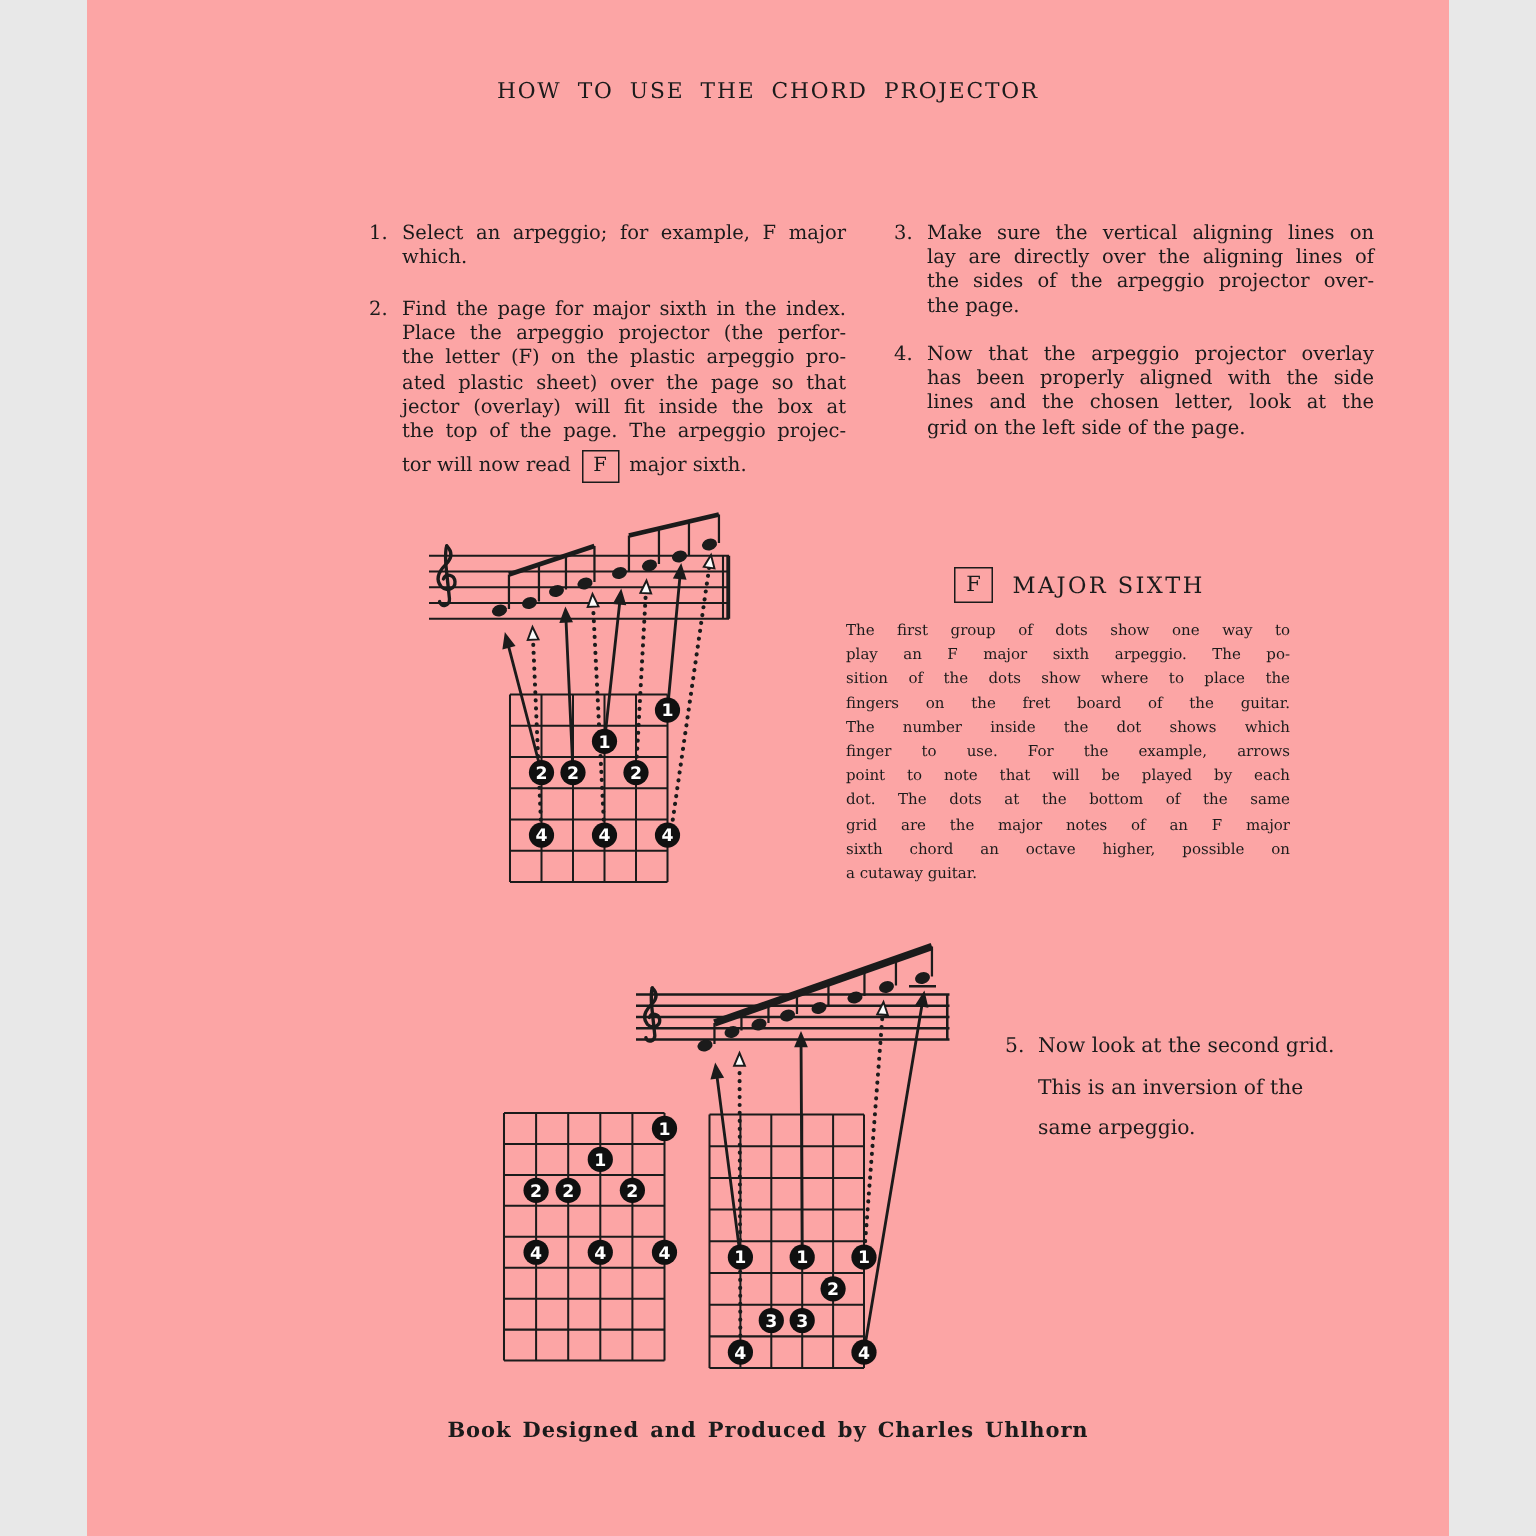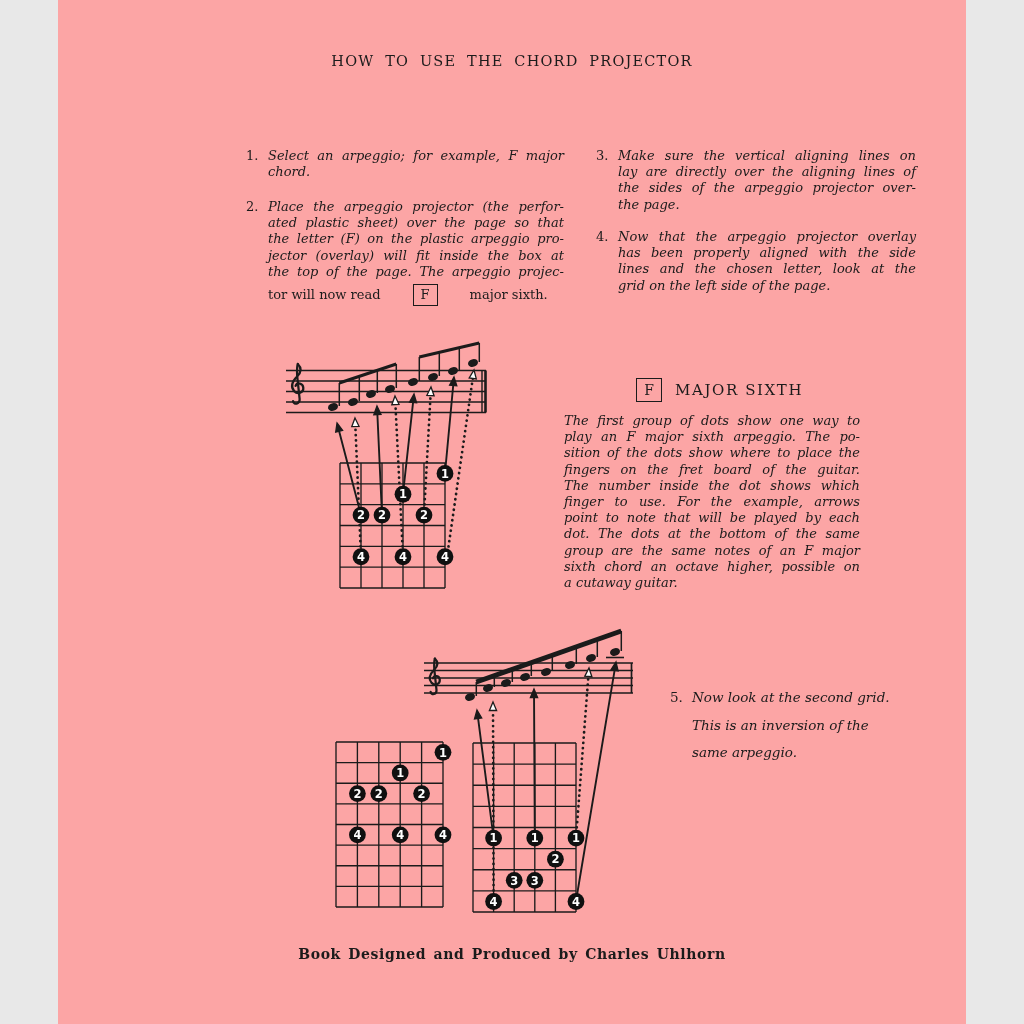--- a/index.html
+++ b/index.html
@@ -3,54 +3,55 @@
 <meta charset="utf-8">
 <style>
   html,body{margin:0;padding:0;background:#e8e8e8;}
   .page{position:relative;width:908px;height:1024px;background:#fca5a5;color:#1b1b1b;
         font-family:"DejaVu Serif",serif;overflow:hidden;margin:0 auto;}
   .abs{position:absolute;}
   .title{left:0;top:53px;width:100%;text-align:center;font-size:14.5px;letter-spacing:1.2px;word-spacing:5px;}
   .item{display:flex;font-size:13px;line-height:16.2px;}
   .item .num{flex:none;width:22px;}
   .item .lines{flex:1;}
-  .jline{text-align:justify;text-align-last:justify;font-style:italic;}
+  .jline{text-align:justify;text-align-last:justify;}
   .jline.last{text-align-last:left;}
-  .tailline{margin-top:4px;display:flex;align-items:center;gap:25px;}
+  .tailline{margin-top:4px;display:flex;align-items:center;}
   .fbox{display:inline-flex;align-items:center;justify-content:center;border:1.6px solid #1b1b1b;
         width:23px;height:20px;font-size:13px;margin:0 7px;flex:none;}
   .heading{display:flex;align-items:center;font-size:15px;letter-spacing:1.6px;}
   .fbox-lg{width:24px;height:22px;border:1.8px solid #1b1b1b;display:flex;align-items:center;
         justify-content:center;font-size:14px;margin-right:13px;letter-spacing:0;flex:none;}
-  .para{font-size:13px;line-height:16.2px;}
+  .para{font-size:10px;line-height:16.2px;}
   #it5{font-size:13.5px;line-height:27.6px;}
   #it5 .jline{text-align:center;text-align-last:left;}
   .footer{left:0;top:946px;width:100%;text-align:center;font-size:14px;letter-spacing:0.6px;word-spacing:2px;font-weight:bold;}
   svg{display:block;}
 </style>
 </head>
 <body>
 
 <div class="page">
 
   <div class="title abs">HOW TO USE THE CHORD PROJECTOR</div>
 
   <div class="item abs" id="it1" style="left:188px;top:148px;width:318px;">
       <span class="num">1.</span>
       <div class="lines">
         <div class="jline">Select an arpeggio; for example, F major</div>
-        <div class="jline last">chord.</div>
+        <div class="jline last">which.</div>
       </div>
     </div>
   <div class="item abs" id="it2" style="left:188px;top:199px;width:318px;">
       <span class="num">2.</span>
       <div class="lines">
+        <div class="jline">Find the page for major sixth in the index.</div>
         <div class="jline">Place the arpeggio projector (the perfor-</div>
+        <div class="jline">the letter (F) on the plastic arpeggio pro-</div>
         <div class="jline">ated plastic sheet) over the page so that</div>
-        <div class="jline">the letter (F) on the plastic arpeggio pro-</div>
         <div class="jline">jector (overlay) will fit inside the box at</div>
         <div class="jline">the top of the page. The arpeggio projec-</div>
         <div class="tailline">
           <span>tor will now read</span>
           <span class="fbox">F</span>
           <span>major sixth.</span>
         </div>
       </div>
     </div>
   <div class="item abs" id="it3" style="left:538px;top:148px;width:320px;">
@@ -156,21 +157,21 @@
 
   <div class="para abs" id="para" style="left:506px;top:413px;width:296px;">
       <div class="jline">The first group of dots show one way to</div>
       <div class="jline">play an F major sixth arpeggio. The po-</div>
       <div class="jline">sition of the dots show where to place the</div>
       <div class="jline">fingers on the fret board of the guitar.</div>
       <div class="jline">The number inside the dot shows which</div>
       <div class="jline">finger to use. For the example, arrows</div>
       <div class="jline">point to note that will be played by each</div>
       <div class="jline">dot. The dots at the bottom of the same</div>
-      <div class="jline">group are the same notes of an F major</div>
+      <div class="jline">grid are the major notes of an F major</div>
       <div class="jline">sixth chord an octave higher, possible on</div>
       <div class="jline last">a cutaway guitar.</div>
     </div>
 
   <svg id="dia2" class="abs" width="335" height="300" style="left:265px;top:618px;">
       <line x1="101" y1="45" x2="310" y2="45" stroke="#1b1b1b" stroke-width="1.7"></line>
       <line x1="101" y1="52.5" x2="310" y2="52.5" stroke="#1b1b1b" stroke-width="1.7"></line>
       <line x1="101" y1="60" x2="310" y2="60" stroke="#1b1b1b" stroke-width="1.7"></line>
       <line x1="101" y1="67.5" x2="310" y2="67.5" stroke="#1b1b1b" stroke-width="1.7"></line>
       <line x1="101" y1="75" x2="310" y2="75" stroke="#1b1b1b" stroke-width="1.7"></line>

